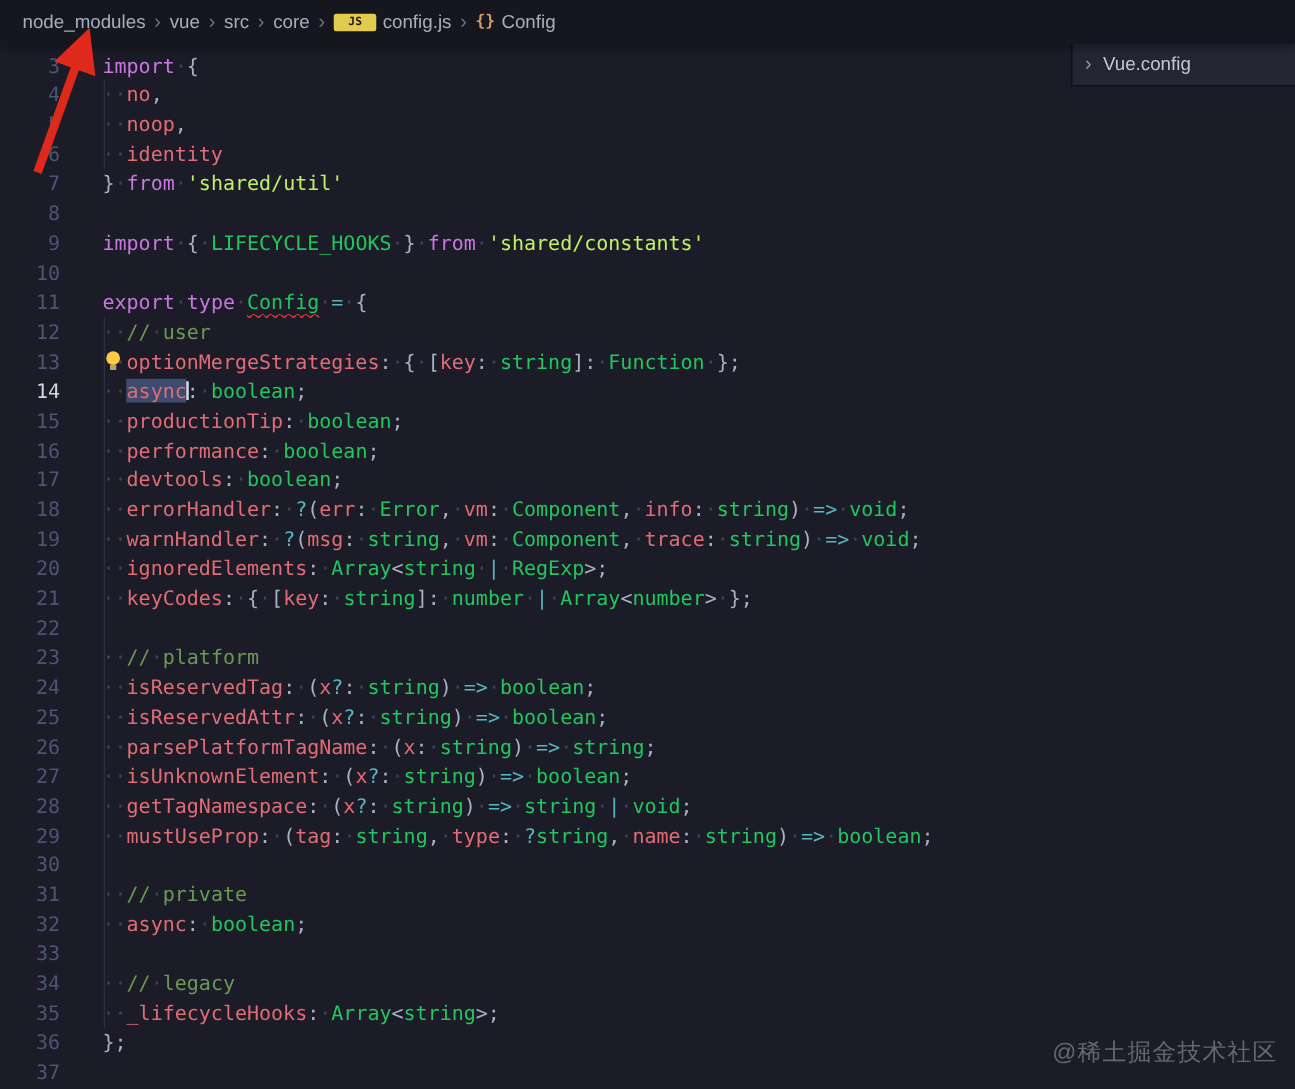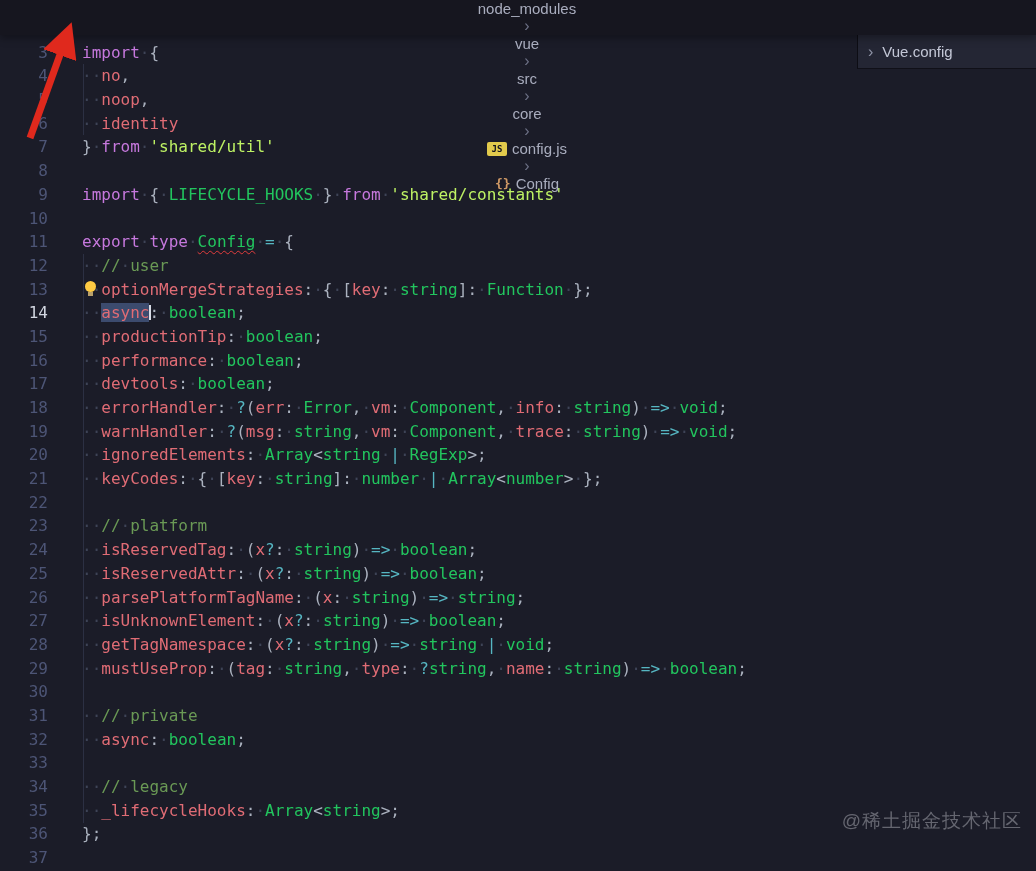--- a/index.html
+++ b/index.html
@@ -5,26 +5,26 @@
   html,body{margin:0;padding:0}
   body{
     width:1036px;height:871px;overflow:hidden;position:relative;
     background:#1b1c28;font-family:"Liberation Sans",sans-serif;
   }
 
   
   .breadcrumbs{
     position:absolute;top:0;left:0;right:0;height:35px;background:#16161f;
     display:flex;align-items:center;padding-left:18px;z-index:5;
-    box-shadow:0 3px 8px rgba(0,0,0,.35);font-size:15px;color:#a9adbe;white-space:nowrap;flex-direction:column;
+    box-shadow:0 3px 8px rgba(0,0,0,.35);font-size:15px;color:#a9adbe;white-space:nowrap;
   }
   .crumb{display:inline-flex;align-items:center;gap:5px;cursor:pointer}
   .crumb-sep{color:#6d7186;margin:0 7px;font-size:16px}
   .js-icon{
-    width:20px;height:14px;background:#e2ca4c;color:#15151d;font-size:9px;font-weight:bold;
+    width:34px;height:14px;background:#e2ca4c;color:#15151d;font-size:9px;font-weight:bold;
     display:inline-flex;align-items:center;justify-content:center;border-radius:2px;
     font-family:"DejaVu Sans Mono",monospace;
   }
   .sym-icon{color:#d19a66;font-weight:bold;font-size:13px;font-family:"DejaVu Sans Mono",monospace}
 
   
   .peek{
     position:absolute;left:857px;top:35px;right:0;height:33px;background:#242634;
     border-left:1px solid #0d0d14;border-bottom:1px solid #101018;
     display:flex;align-items:center;padding-left:10px;gap:9px;z-index:4;font-size:15px;
@@ -65,21 +65,21 @@
 
   
   .bulb{position:absolute;left:84px;top:281px;width:14px;height:16px;z-index:3;cursor:pointer}
   .bulb::before{content:"";position:absolute;left:1px;top:0;width:11px;height:11px;border-radius:50%;background:#ffcb43}
   .bulb::after{content:"";position:absolute;left:4px;top:11px;width:5px;height:4px;background:#b9a06a}
 
   
   .arrow-svg{position:absolute;left:8px;top:6px;z-index:9;pointer-events:none}
 
   
-  .watermark{position:absolute;right:14px;bottom:37px;color:#72737d;font-size:19px;letter-spacing:1px;opacity:.85;z-index:2}
+  .watermark{position:absolute;right:14px;bottom:16px;color:#72737d;font-size:19px;letter-spacing:1px;opacity:.85;z-index:2}
 </style>
 </head>
 <body>
 
 <div class="code">
   <div>
       <div class="row"><div class="num">2</div><div class="txt"></div></div>
       <div class="row"><div class="num">3</div><div class="txt"><span class="k">import</span><span class="w">·</span><span class="p">{</span></div></div>
       <div class="row"><div class="num">4</div><div class="txt"><span class="w">··</span><span class="r">no</span><span class="p">,</span></div></div>
       <div class="row"><div class="num">5</div><div class="txt"><span class="w">··</span><span class="r">noop</span><span class="p">,</span></div></div>

